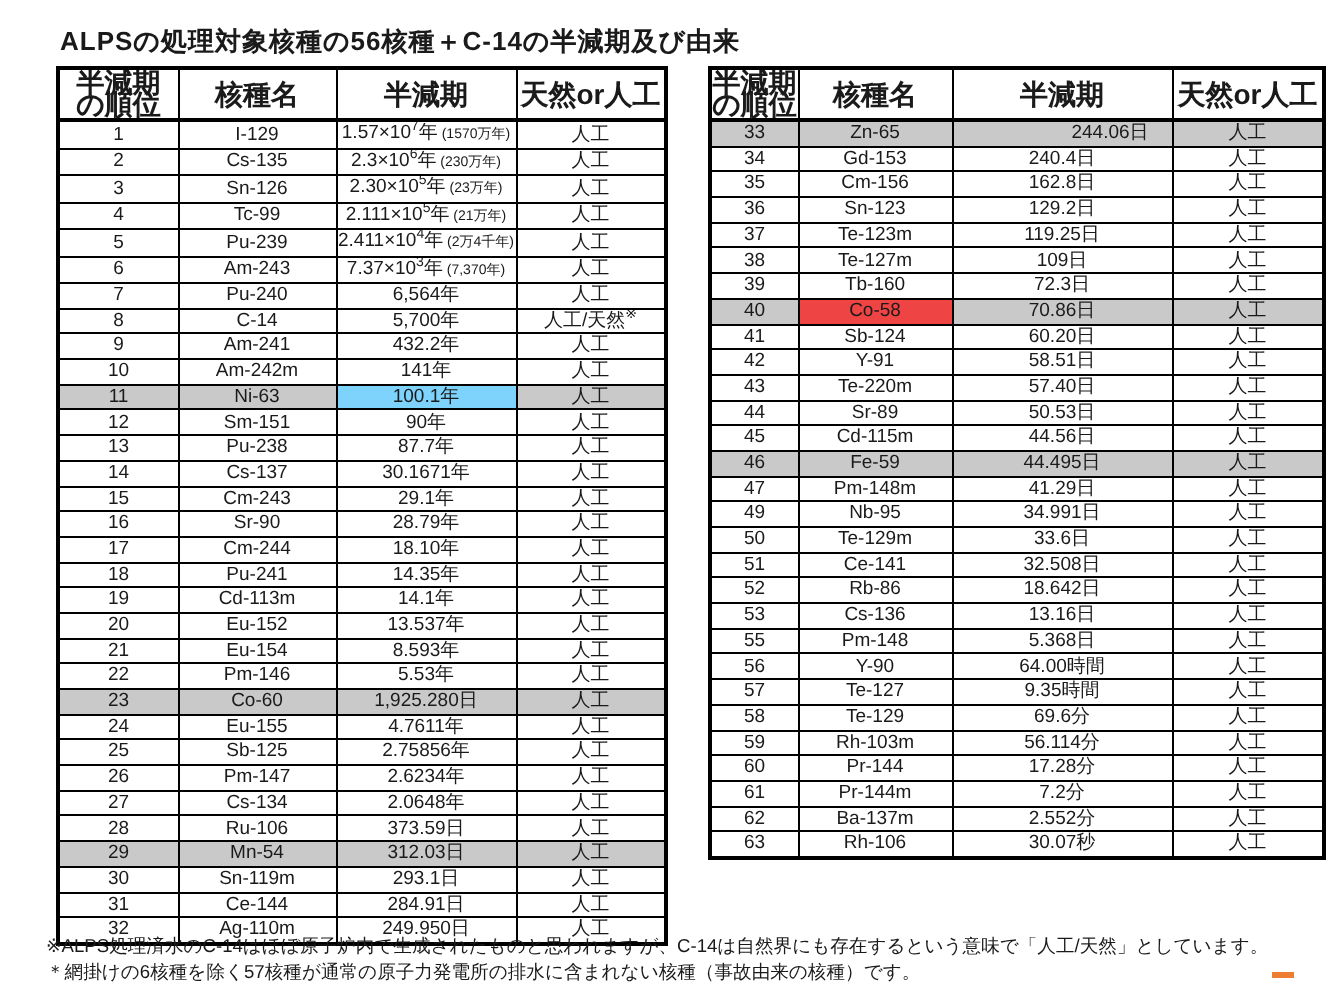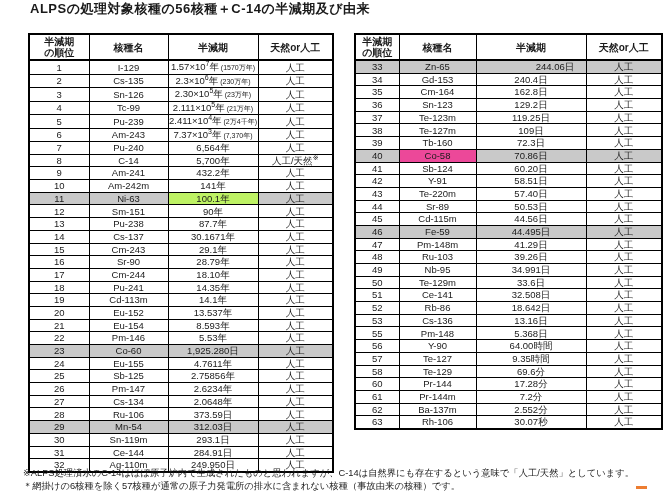--- a/index.html
+++ b/index.html
@@ -2,35 +2,35 @@
 <html><head>
 <meta charset="utf-8">
 <style>
   html,body{margin:0;padding:0;}
   body{
     width:668px;height:495px;background:#ffffff;position:relative;
     font-family:"Liberation Sans","DejaVu Sans",sans-serif;color:#1a1a1a;
     overflow:hidden;
   }
   .title{
-    position:absolute;left:30px;top:0;
+    position:absolute;left:30px;top:12px;
     font-size:13px;font-weight:bold;letter-spacing:0.5px;white-space:nowrap;
   }
   table.tbl{
     position:absolute;top:33px;border-collapse:collapse;table-layout:fixed;
     border:2px solid #000;background:#fff;
   }
   .tbl-left{left:28px;width:304px;}
   .tbl-right{left:354px;width:307px;}
   .tbl th,.tbl td{
     border:1px solid #000;text-align:center;vertical-align:middle;
     padding:0;overflow:hidden;white-space:nowrap;
   }
   .tbl thead th{
-    font-weight:bold;font-size:10px;line-height:11px;height:24px;
+    font-weight:bold;font-size:14px;line-height:11px;height:24px;
     border-bottom:2px solid #000;white-space:pre-line;
   }
   .tbl td{font-size:9.5px;height:11.7px;line-height:11.5px;}
   tr.shaded td{background:#c9c9c9;}
   .tbl sup,.origin-sup{font-size:7px;line-height:0;vertical-align:super;}
   .note{font-size:7px;}
   .footnotes{
     position:absolute;left:23px;top:467px;
     font-size:9.3px;line-height:13px;white-space:nowrap;
   }
@@ -116,21 +116,21 @@
       </tr>
       <tr>
         <td>10</td>
         <td>Am-242m</td>
         <td>141年</td>
         <td>人工</td>
       </tr>
       <tr class="shaded">
         <td style="background: rgb(201, 201, 201);">11</td>
         <td style="background: rgb(201, 201, 201);">Ni-63</td>
-        <td style="background: #bef264;">100.1年</td>
+        <td style="background: #7dd3fc;">100.1年</td>
         <td style="background: rgb(201, 201, 201);">人工</td>
       </tr>
       <tr>
         <td>12</td>
         <td>Sm-151</td>
         <td>90年</td>
         <td>人工</td>
       </tr>
       <tr>
         <td>13</td>
@@ -278,21 +278,21 @@
         <td style="background: rgb(201, 201, 201);">人工</td>
       </tr>
       <tr>
         <td>34</td>
         <td>Gd-153</td>
         <td>240.4日</td>
         <td>人工</td>
       </tr>
       <tr>
         <td>35</td>
-        <td>Cm-164</td>
+        <td>Cm-156</td>
         <td>162.8日</td>
         <td>人工</td>
       </tr>
       <tr>
         <td>36</td>
         <td>Sn-123</td>
         <td>129.2日</td>
         <td>人工</td>
       </tr>
       <tr>
@@ -308,21 +308,21 @@
         <td>人工</td>
       </tr>
       <tr>
         <td>39</td>
         <td>Tb-160</td>
         <td>72.3日</td>
         <td>人工</td>
       </tr>
       <tr class="shaded">
         <td style="background: rgb(201, 201, 201);">40</td>
-        <td style="background: #ec4899;">Co-58</td>
+        <td style="background: #ef4444;">Co-58</td>
         <td style="background: rgb(201, 201, 201);">70.86日</td>
         <td style="background: rgb(201, 201, 201);">人工</td>
       </tr>
       <tr>
         <td>41</td>
         <td>Sb-124</td>
         <td>60.20日</td>
         <td>人工</td>
       </tr>
       <tr>
@@ -355,26 +355,20 @@
         <td style="background: rgb(201, 201, 201);">44.495日</td>
         <td style="background: rgb(201, 201, 201);">人工</td>
       </tr>
       <tr>
         <td>47</td>
         <td>Pm-148m</td>
         <td>41.29日</td>
         <td>人工</td>
       </tr>
       <tr>
-        <td>48</td>
-        <td>Ru-103</td>
-        <td>39.26日</td>
-        <td>人工</td>
-      </tr>
-      <tr>
         <td>49</td>
         <td>Nb-95</td>
         <td>34.991日</td>
         <td>人工</td>
       </tr>
       <tr>
         <td>50</td>
         <td>Te-129m</td>
         <td>33.6日</td>
         <td>人工</td>
@@ -412,20 +406,26 @@
       <tr>
         <td>57</td>
         <td>Te-127</td>
         <td>9.35時間</td>
         <td>人工</td>
       </tr>
       <tr>
         <td>58</td>
         <td>Te-129</td>
         <td>69.6分</td>
+        <td>人工</td>
+      </tr>
+      <tr>
+        <td>59</td>
+        <td>Rh-103m</td>
+        <td>56.114分</td>
         <td>人工</td>
       </tr>
       <tr>
         <td>60</td>
         <td>Pr-144</td>
         <td>17.28分</td>
         <td>人工</td>
       </tr>
       <tr>
         <td>61</td>

